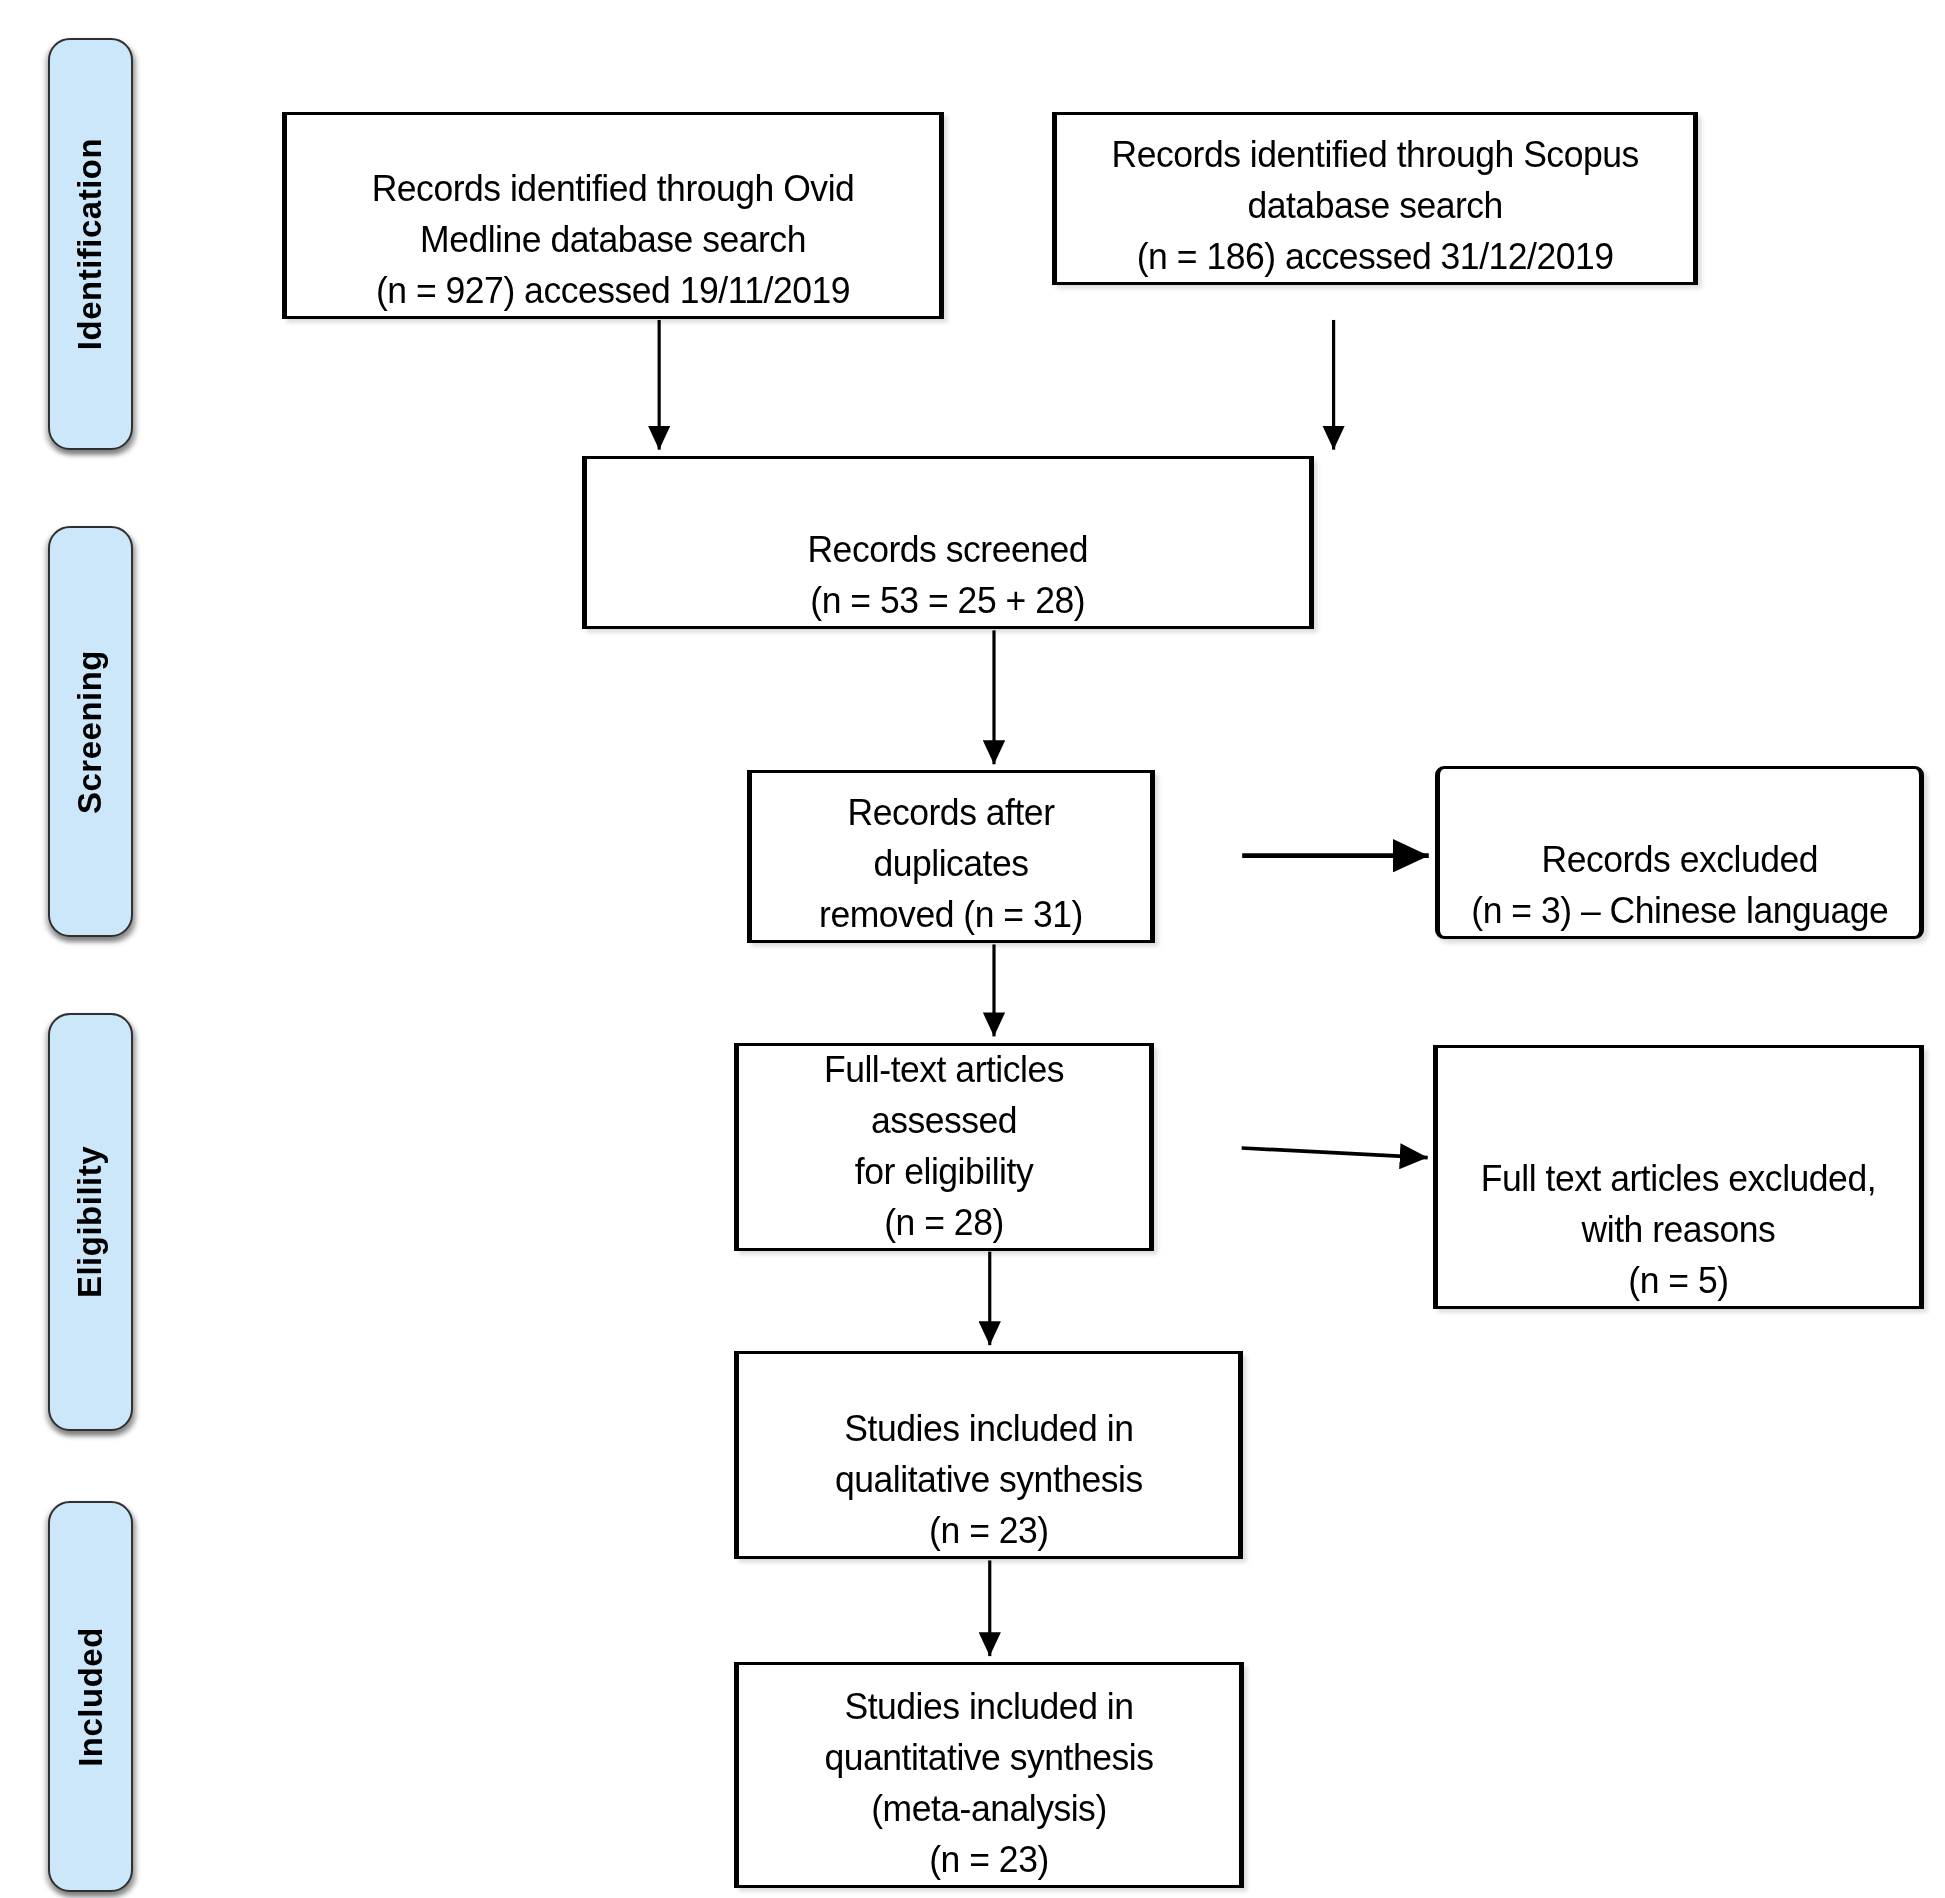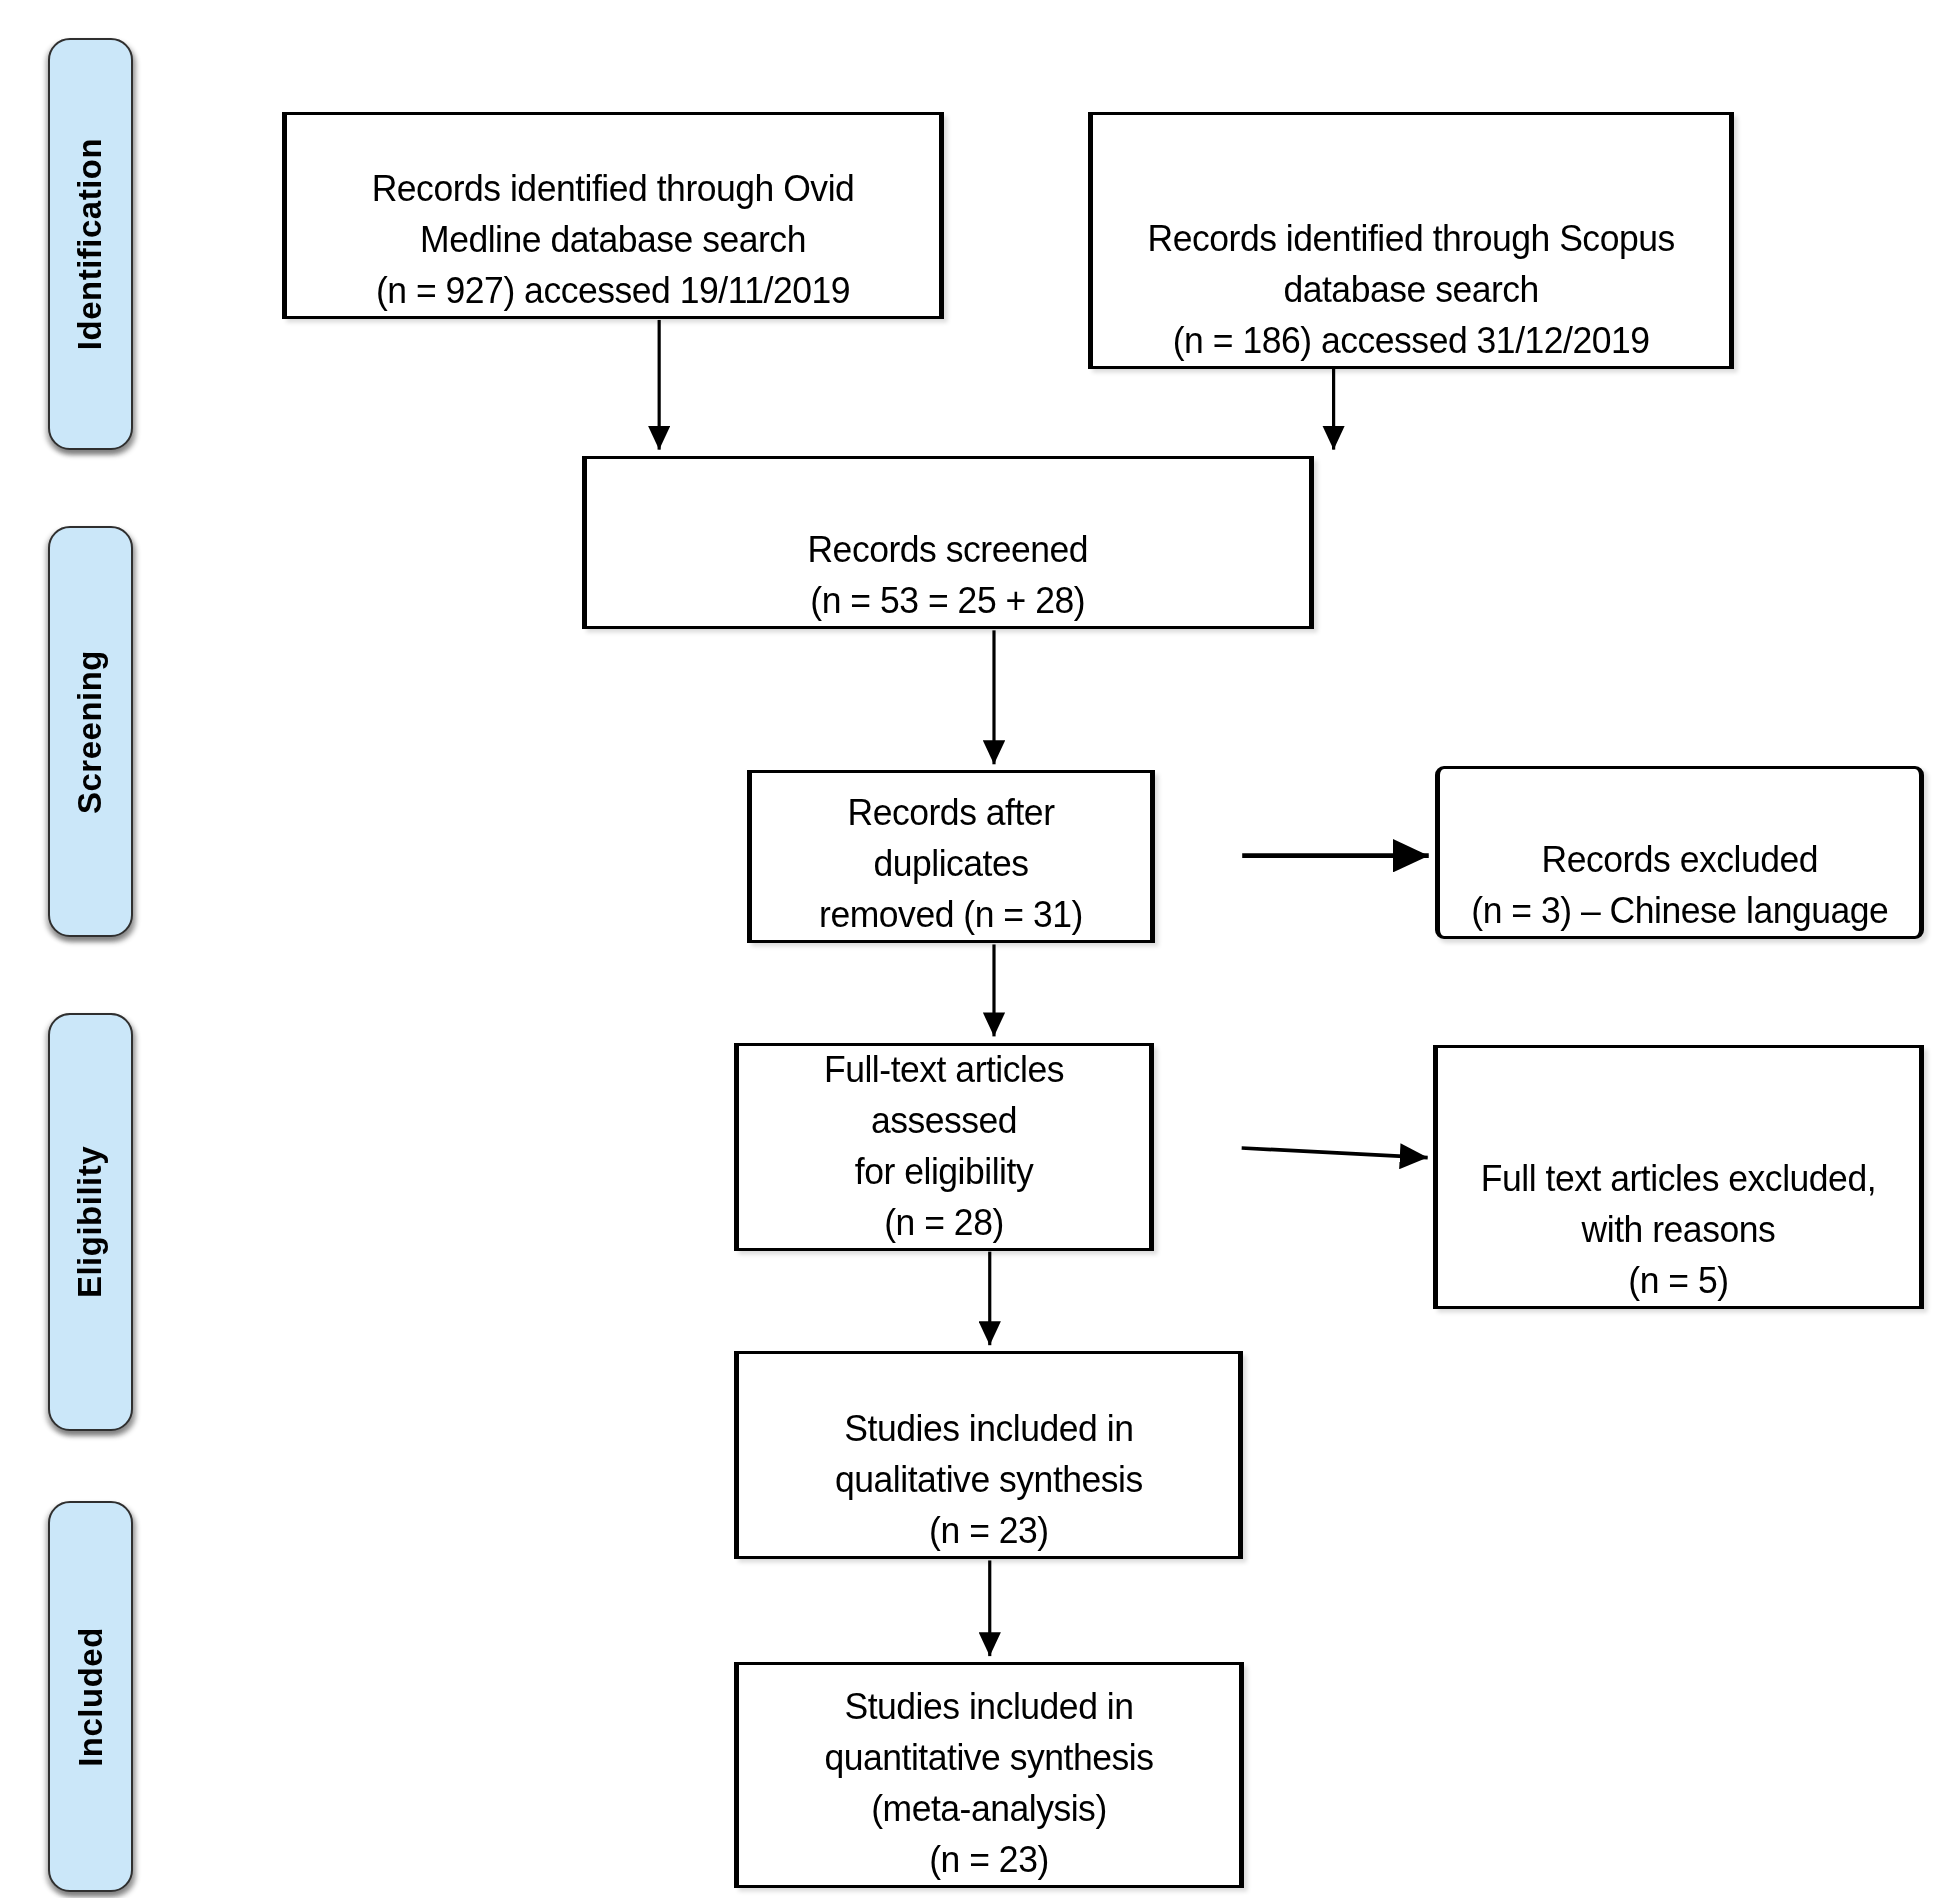--- a/index.html
+++ b/index.html
@@ -62,21 +62,21 @@
   .node-text {
     white-space: pre-line;
     text-align: center;
     font-size: 37px;
     line-height: 1.38;
     letter-spacing: -0.5px;
     transform: scaleX(0.96);
     padding: 0 9.6px;
   }
   #node-ovid              { left: 282px;  top: 112px;  width: 662px; height: 207px; }
-  #node-scopus            { left: 1088px; top: 112px;  width: 646px; height: 257px; }
+  #node-scopus            { left: 1052px; top: 112px;  width: 646px; height: 173px; }
   #node-screened          { left: 582px; top: 456px;  width: 732px; height: 173px; }
   #node-deduplicated      { left: 747px; top: 770px; width: 408px;  height: 173px; }
   #node-records-excluded  { left: 1435px; top: 766px; width: 489px;  height: 173px; border-radius: 9px; }
   #node-fulltext          { left: 734px; top: 1043px; width: 420px;  height: 208px; }
   #node-fulltext-excluded { left: 1433px; top: 1045px; width: 491px;  height: 264px; }
   #node-qualitative       { left: 734px; top: 1351px; width: 509px;  height: 208px; }
   #node-quantitative      { left: 734px; top: 1662px; width: 510px;  height: 226px; }
 </style>
 </head>
 <body>

